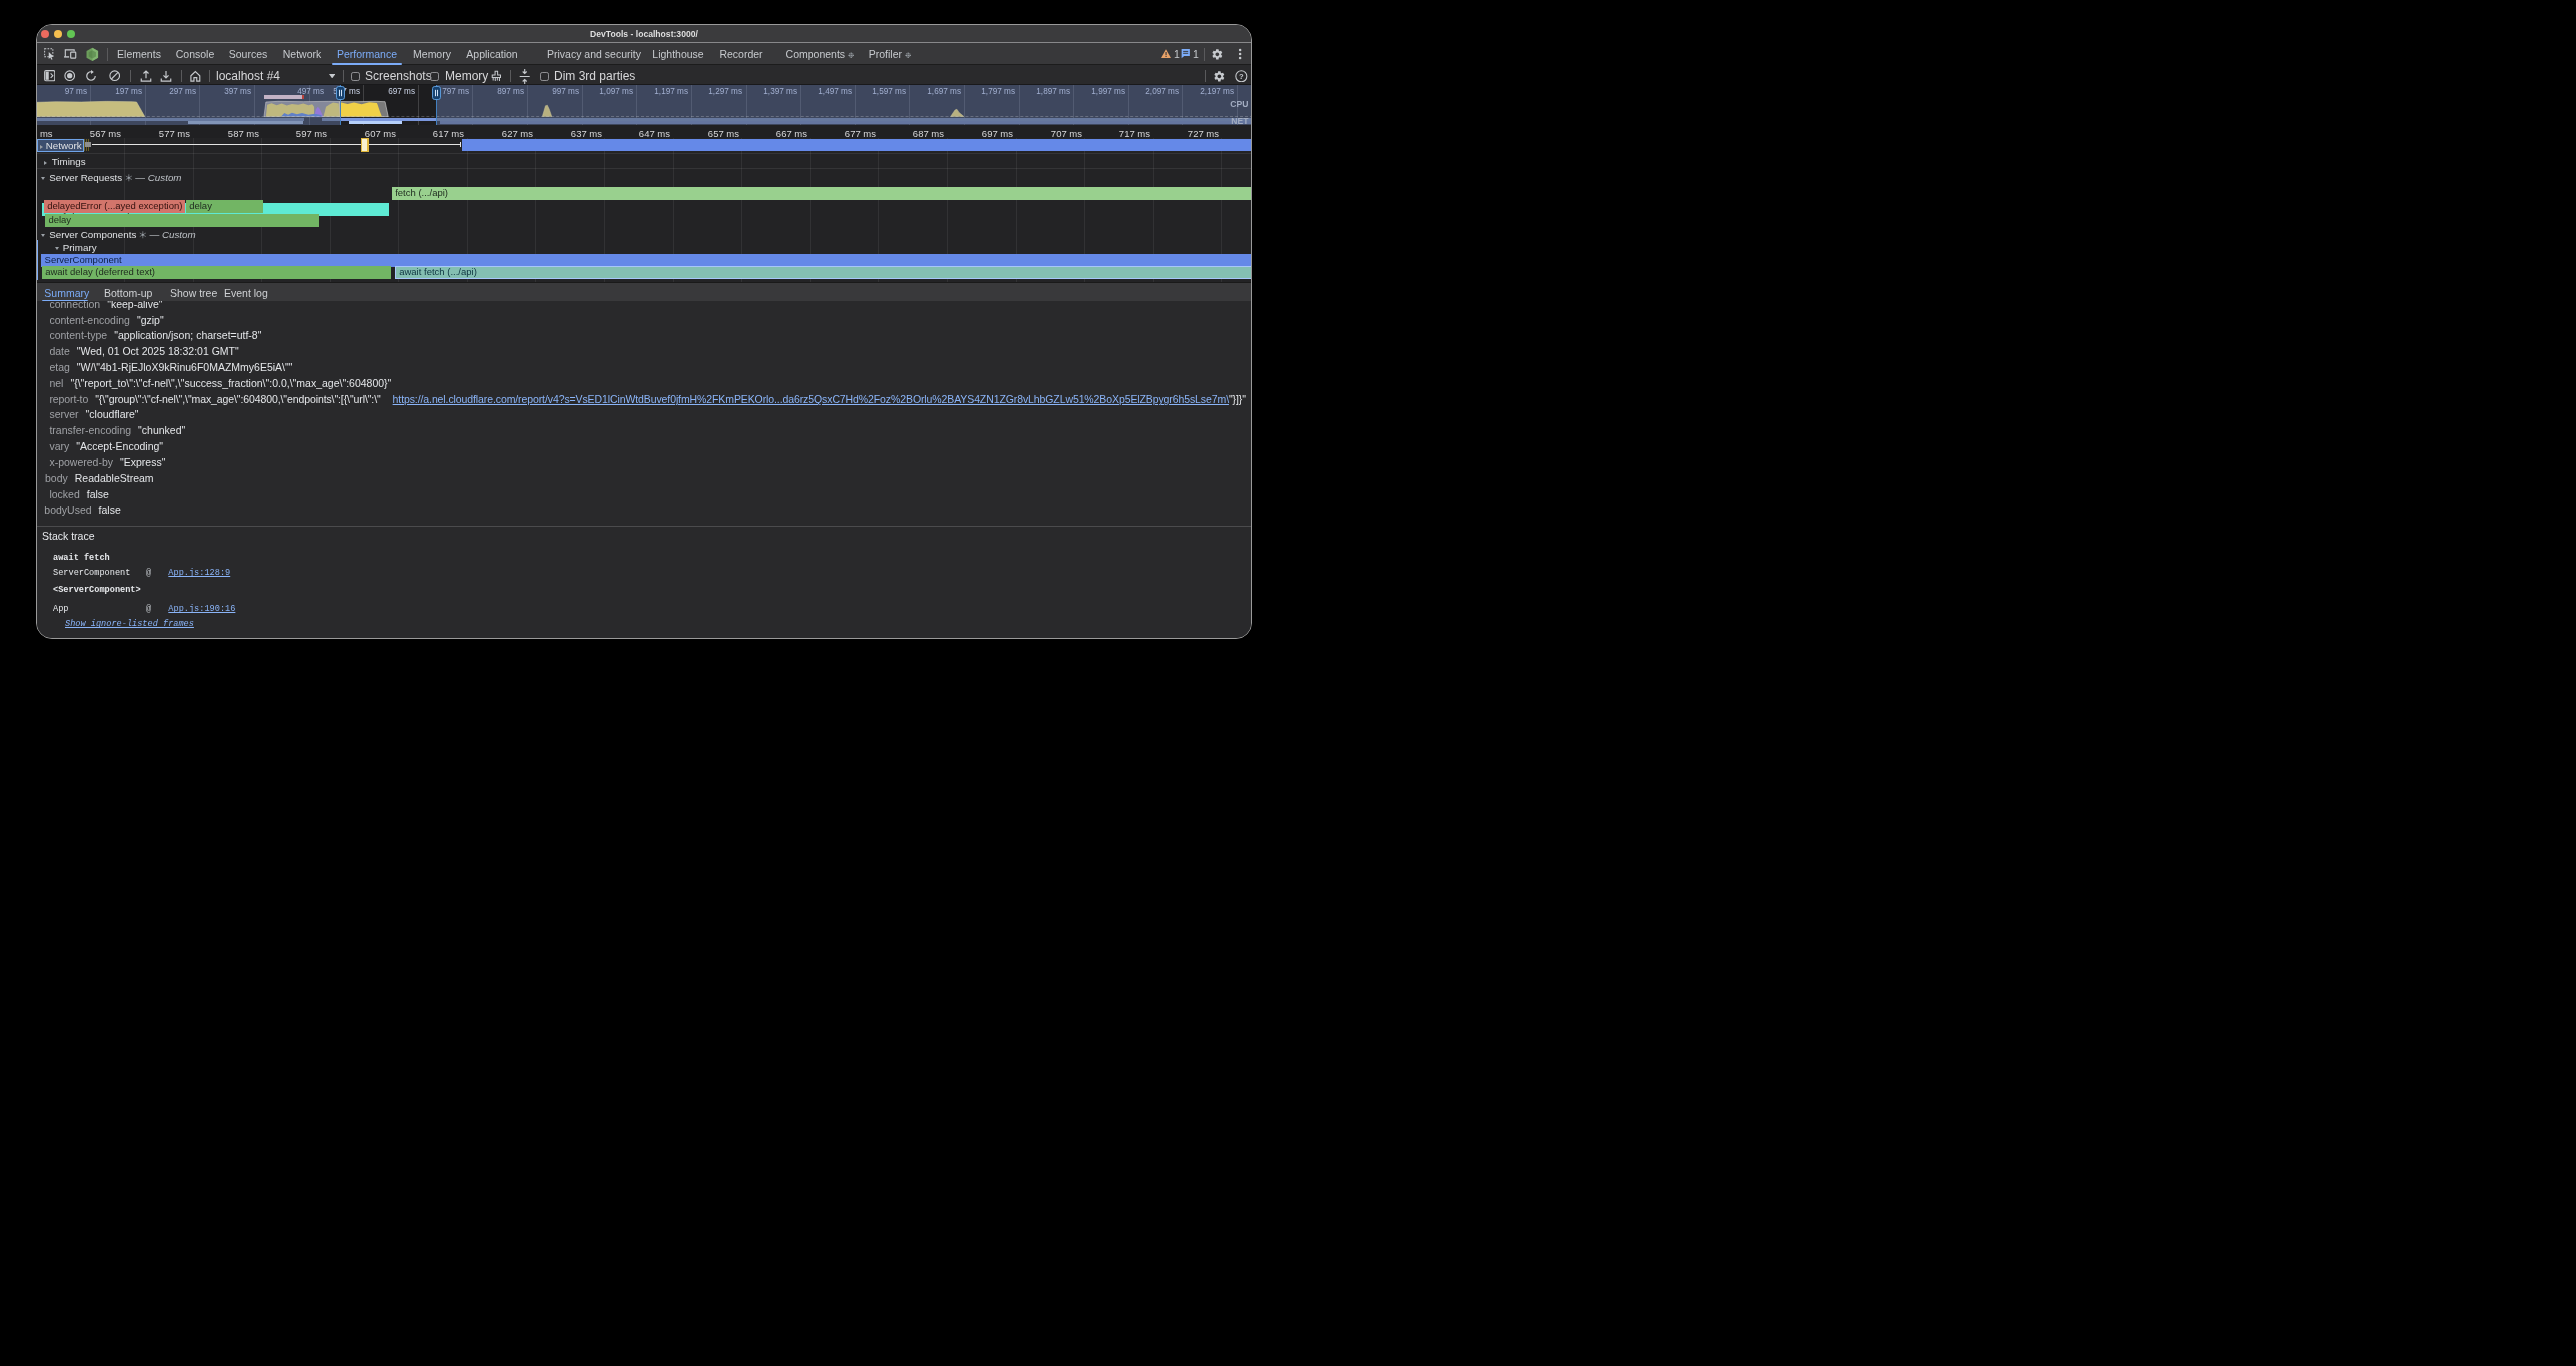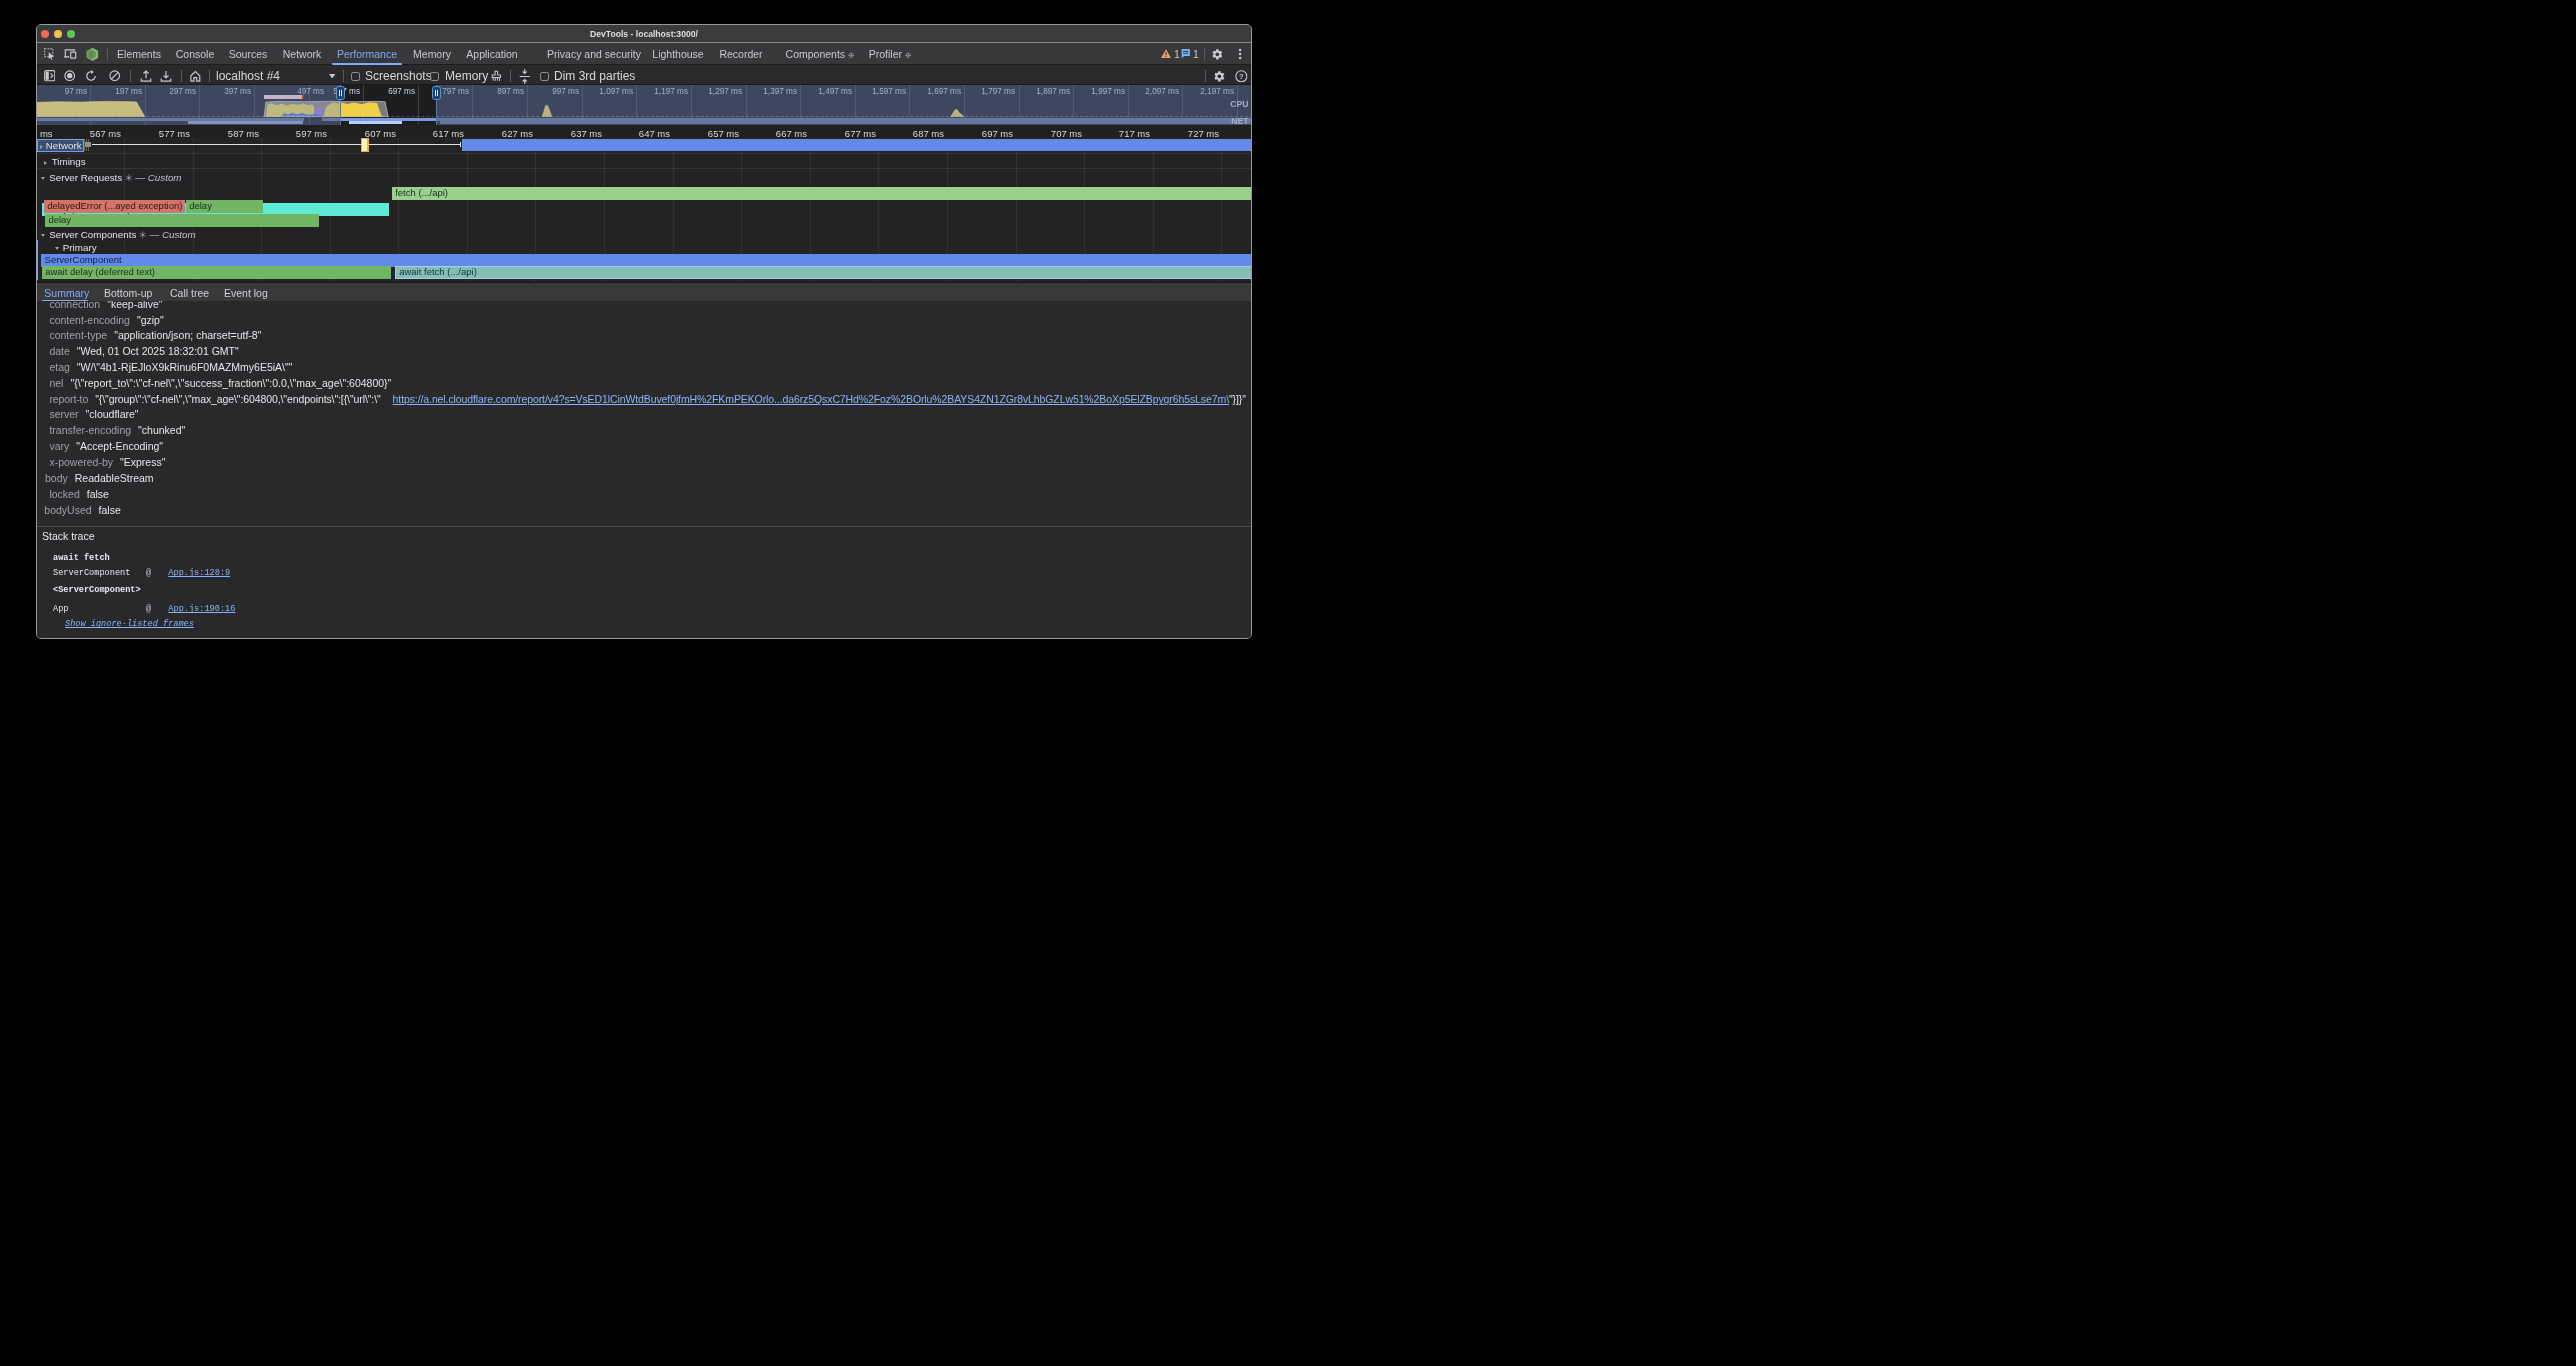--- a/index.html
+++ b/index.html
@@ -1,18 +1,18 @@
 <!DOCTYPE html>
 <html style="font-size:10px"><head>
 <meta charset="utf-8">
 <style>
   html,body{margin:0;padding:0;background:#000;width:1288px;height:683px;overflow:hidden;}
   *{box-sizing:border-box;}
   body{font-family:"Liberation Sans", sans-serif;}
-  .win{position:absolute;left:36px;top:24.4px;width:1216px;height:615px;background:#29292b;border:0.6px solid #9a9a9a;border-radius:5px;overflow:hidden;}
+  .win{position:absolute;left:36px;top:24.4px;width:1216px;height:615px;background:#29292b;border:0.6px solid #9a9a9a;border-radius:16px;overflow:hidden;}
   .abs{position:absolute;}
   .titlebar{left:0;top:0;width:100%;height:17.4px;background:#3b3b3d;border-bottom:0.6px solid #88888a;}
   .dot{width:8px;height:8px;border-radius:50%;top:4.4px;}
   .title{width:100%;text-align:center;top:3.8px;font-size:8.6px;font-weight:bold;color:#dfdfdf;}
   .tabbar{left:0;top:18px;width:100%;height:22px;background:#38383a;border-bottom:0.6px solid #1c1c1c;}
   .tab{position:absolute;color:#c7cace;font-size:10.5px;top:4.4px;transform:translateX(-50%);white-space:nowrap;}
   .vsep{position:absolute;width:0.6px;background:#5a5a5c;}
   .toolbar{left:0;top:40px;width:100%;height:20px;background:#2a2a2c;border-bottom:0.6px solid #19191b;}
   .tbtxt{position:absolute;color:#d8d8da;font-size:12px;top:4.1px;white-space:nowrap;}
   .cbx{position:absolute;width:9px;height:9px;border:1px solid #909094;border-radius:2.2px;top:6.3px;}
@@ -321,21 +321,21 @@
     <div class="tracklab" style="left:18px;top:104px;"><span style="display:inline-block;width:0;height:0;border-top:3.8px solid #9aa0a6;border-left:2.9px solid transparent;border-right:2.9px solid transparent;margin-right:3.8px;vertical-align:1.3px;"></span>Primary</div>
     <div class="abs" style="left:0;top:102px;width:1.3px;height:40px;background:#7cacf8;"></div>
     <div class="bar" style="left:4.4px;top:116px;width:1211px;background:#6589e8;color:#0d1f42;">ServerComponent</div>
     <div class="bar" style="left:5px;top:128px;width:349px;background:#72b564;">await delay (deferred text)</div>
     <div class="bar" style="left:358px;top:128px;width:858px;background:#84bfb2;color:#0e3440;border:1px solid #a8c7fa;line-height:10.5px;">await fetch (.../api)</div>
   </div>
 
   <div class="abs btabs">
     <div class="btab" style="left:7.3px;color:#7cacf8;">Summary</div>
     <div class="btab" style="left:67px;">Bottom-up</div>
-    <div class="btab" style="left:133px;">Call tree</div>
+    <div class="btab" style="left:133px;">Show tree</div>
     <div class="btab" style="left:187px;">Event log</div>
     <div class="abs" style="left:5.4px;top:17px;width:46px;height:1.6px;background:#7cacf8;border-radius:1.3px;"></div>
   </div>
 
   <div class="abs summary">
     <div class="srow" style="left:12.4px;top:-3.5px;"><span class="key">connection</span><span style="display:inline-block;width:7px;"></span><span class="val">"keep-alive"</span></div>
     <div class="srow" style="left:12.4px;top:12.4px;"><span class="key">content-encoding</span><span style="display:inline-block;width:7px;"></span><span class="val">"gzip"</span></div>
     <div class="srow" style="left:12.4px;top:28px;"><span class="key">content-type</span><span style="display:inline-block;width:7px;"></span><span class="val">"application/json; charset=utf-8"</span></div>
     <div class="srow" style="left:12.4px;top:44px;"><span class="key">date</span><span style="display:inline-block;width:7px;"></span><span class="val">"Wed, 01 Oct 2025 18:32:01 GMT"</span></div>
     <div class="srow" style="left:12.4px;top:60px;"><span class="key">etag</span><span style="display:inline-block;width:7px;"></span><span class="val">"W/\"4b1-RjEJloX9kRinu6F0MAZMmy6E5iA\""</span></div>

